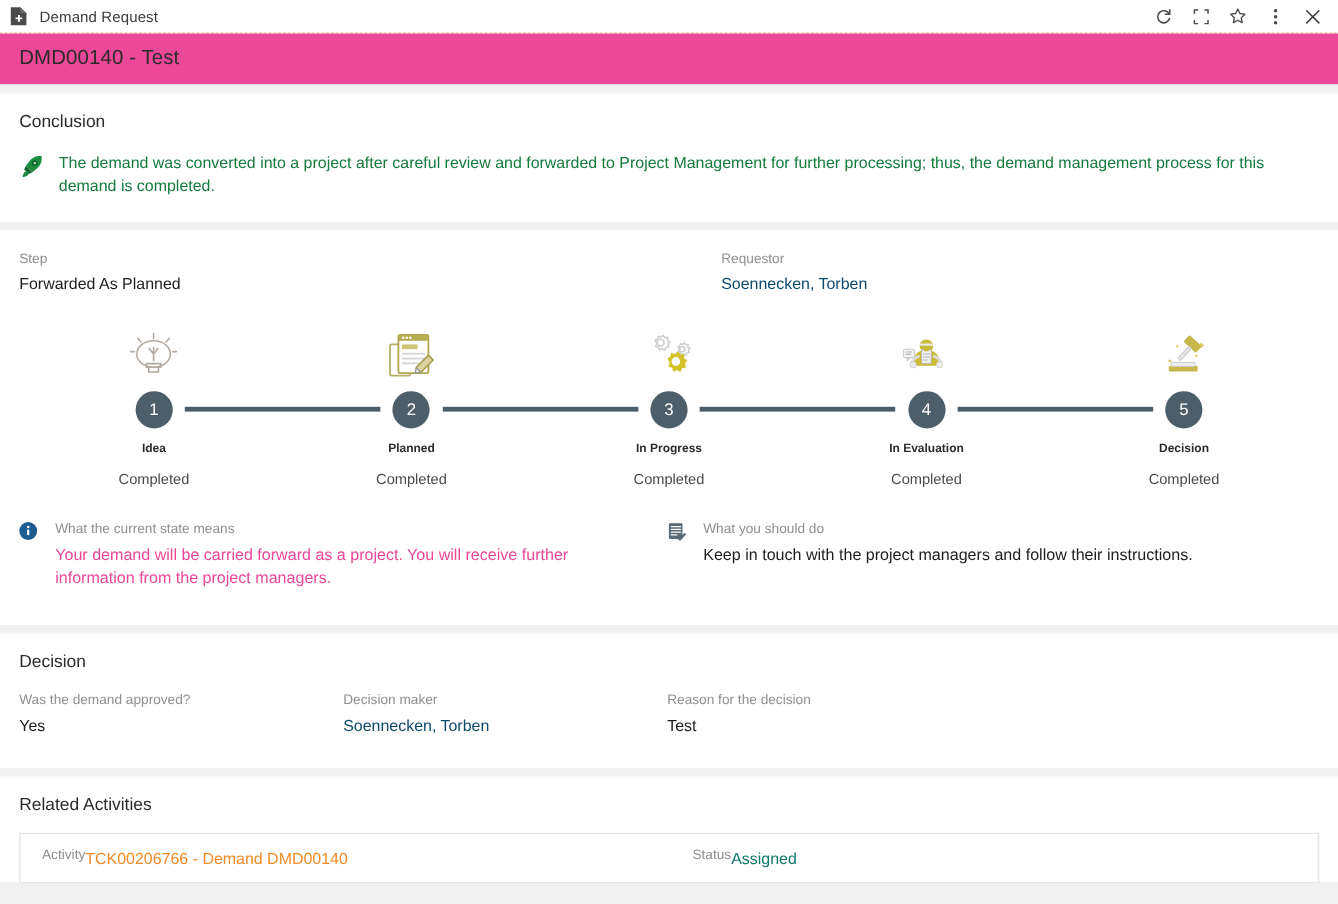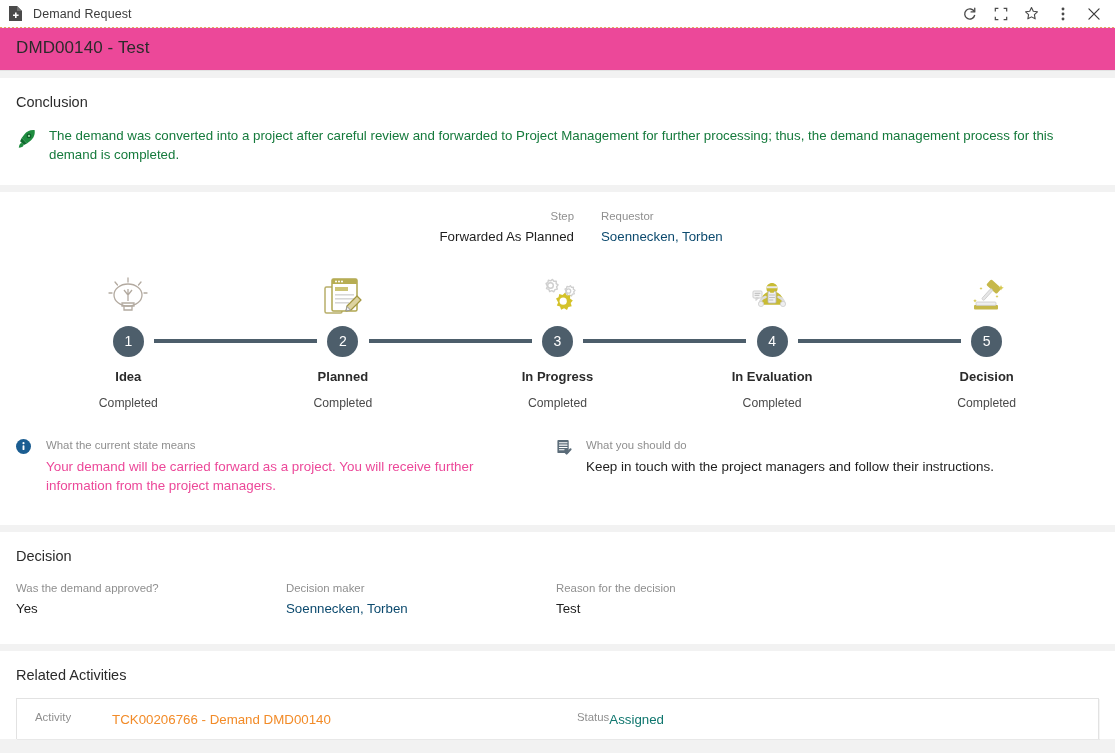--- a/index.html
+++ b/index.html
@@ -61,41 +61,41 @@
   }
 
   
   .step-section { background:#ffffff; padding: 0 16px 8px 16px; }
   .fieldrow { display: flex; padding-top: 16px; }
   .field { }
   .field-label { font-size: 11.4px; color: #8f8f8f; line-height: 1.5; }
   .field-value { font-size: 13.3px; color: #1e1e1e; line-height: 1.55; margin-top: 2px;}
   .field-value.link { color: #0c4a6e; }
 
-  .f-step { width: 558px; text-align: right; }
+  .f-step { width: 558px; }
   .f-requestor { width: 300px; margin-left: 27px; }
 
   
   .stepper { display: flex; margin-top: 20px; padding: 0 5px; }
   .step-col { width: 20%; display: flex; flex-direction: column; align-items: center; position: relative; }
   .step-art { height: 52px; display:flex; align-items: flex-end; justify-content: center; }
   .step-art svg { display:block; }
   .step-circle-wrap { height: 44px; display:flex; align-items:center; justify-content:center; width: 100%; position: relative; }
   .step-circle {
     width: 31px; height: 31px; border-radius: 50%;
     background: #4d5e6b; color: #ffffff;
     font-size: 14px; display: flex; align-items: center; justify-content: center;
     position: relative; z-index: 2;
   }
   .step-connector {
     position: absolute; height: 4px; background: #4d5e6b;
     top: 20px; left: 62%; width: 76%; z-index: 1;
   }
   .step-col:last-child .step-connector { display: none; }
-  .step-name { font-size: 13px; color: #2b2b2b; font-weight: 700; margin-top: 6px; }
+  .step-name { font-size: 10px; color: #2b2b2b; font-weight: 700; margin-top: 6px; }
   .step-status { font-size: 12.2px; color: #4a4a4a; margin-top: 12px; }
 
   
   .hints { display: flex; margin-top: 28px; padding-bottom: 22px; }
   .hint { display: flex; }
   .hint-icon { width: 20px; flex: 0 0 20px; margin-right: 10px; padding-top: 1px; }
   .hint-label { font-size: 11.4px; color: #8f8f8f; line-height: 1.4; }
   .hint-text { font-size: 13.4px; line-height: 1.42; margin-top: 3px; }
   .hint-blue { width: 540px; }
   .hint-blue .hint-text { color: #ec4899; max-width: 470px; }
@@ -116,21 +116,21 @@
     border-bottom: none;
     background: #fff;
     box-shadow: 1px 1px 0 rgba(0,0,0,.04);
   }
   .ra-row { display: flex; padding: 10px 0 12px 18px; }
   .ra-cell { display: flex; flex-direction: row; }
   .ra-c1 { width: 542px; }
   .ra-c2 { width: 400px; }
   .ra-head { font-size: 11.4px; color: #8f8f8f; line-height: 1.5; }
   .ra-val { font-size: 13.3px; color: #0f766e; margin-top: 3px; }
-  .ra-val.link { color: #f28b28; margin-left: 41px; }
+  .ra-val.link { color: #f28b28; }
 </style>
 </head>
 <body>
 
 <div class="win-bar">
   <span class="doc-icon">
     <svg width="15" height="17" viewBox="0 0 15 17">
       <path d="M1 1h8l5 5v10H1z" fill="#4a4a4a"></path>
       <path d="M9 1v5h5" fill="#6f6f6f"></path>
       <path d="M7 7.5h1.6v2h2v1.6h-2v2H7v-2H5V9.5h2z" fill="#ffffff"></path>

